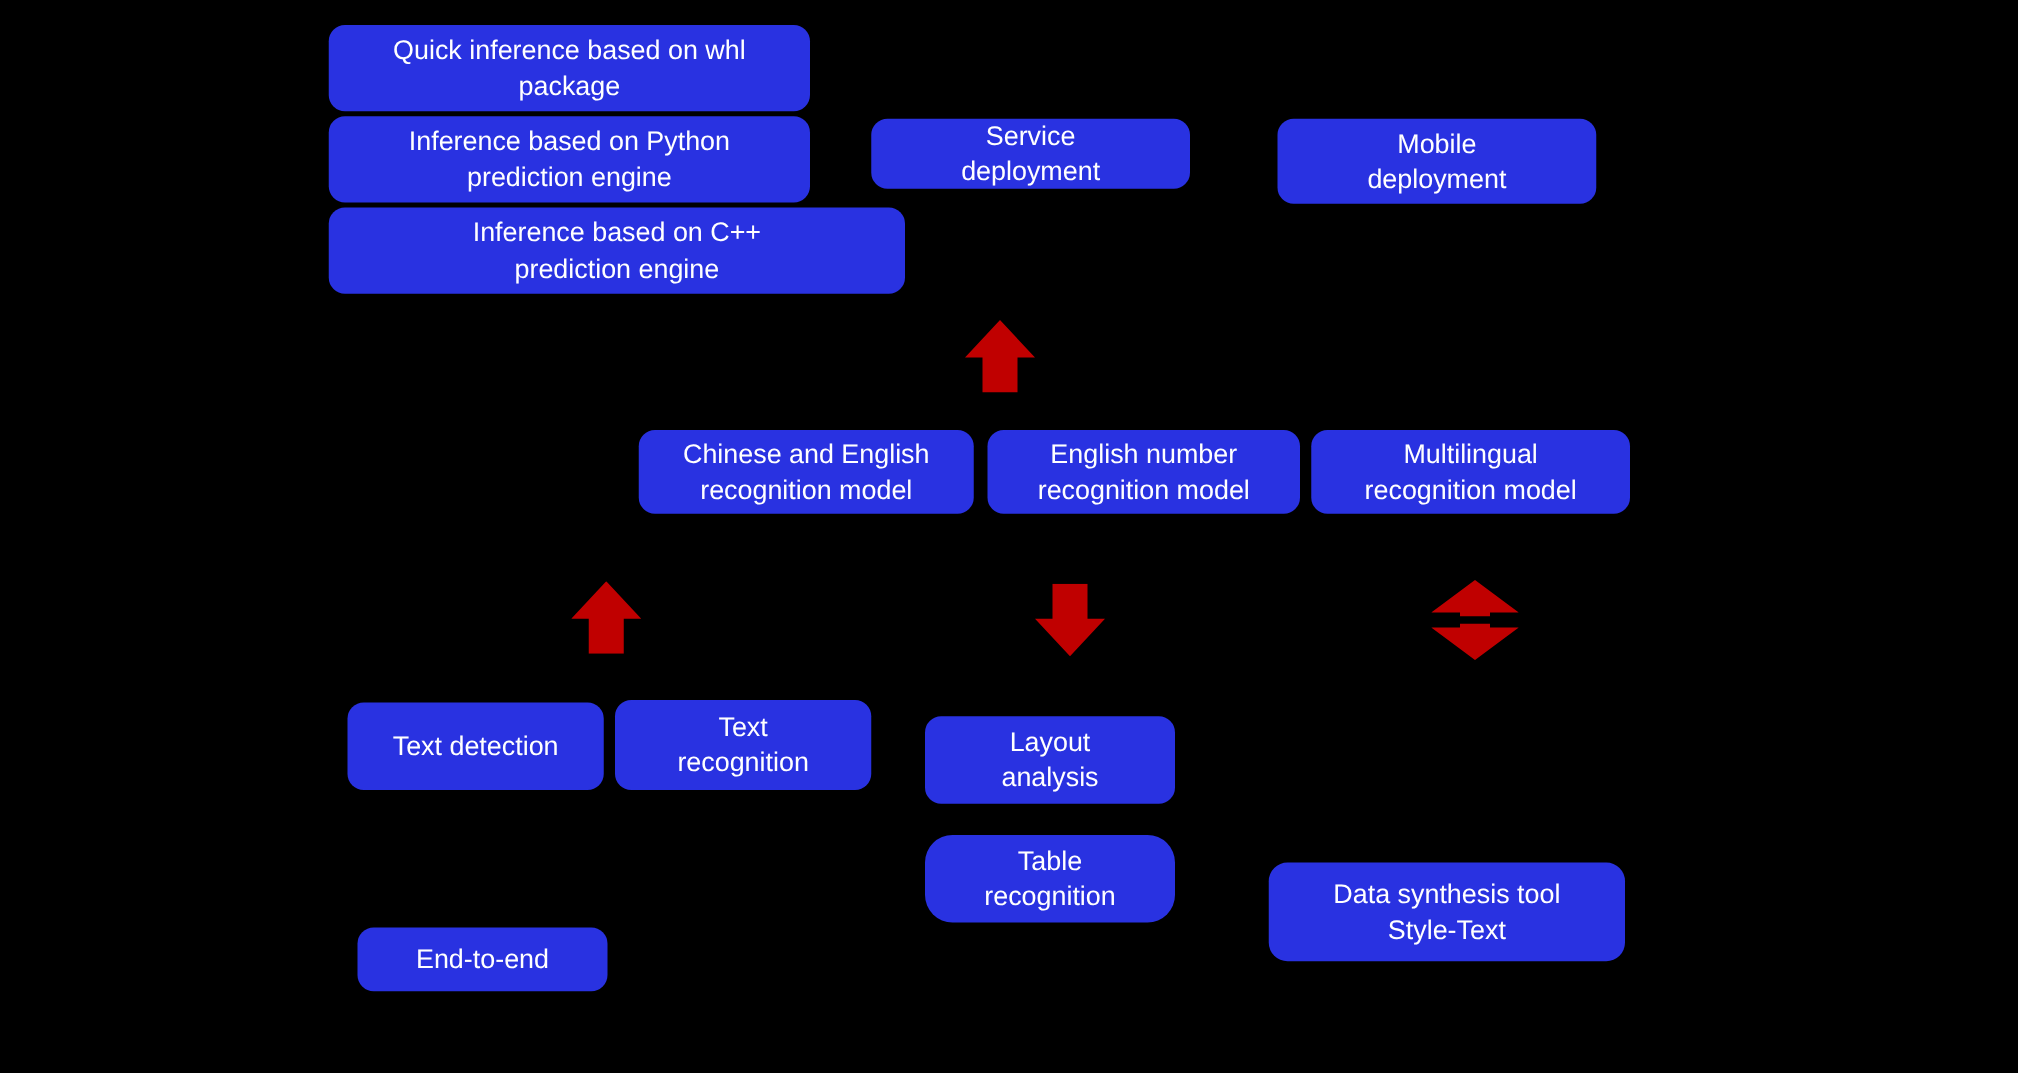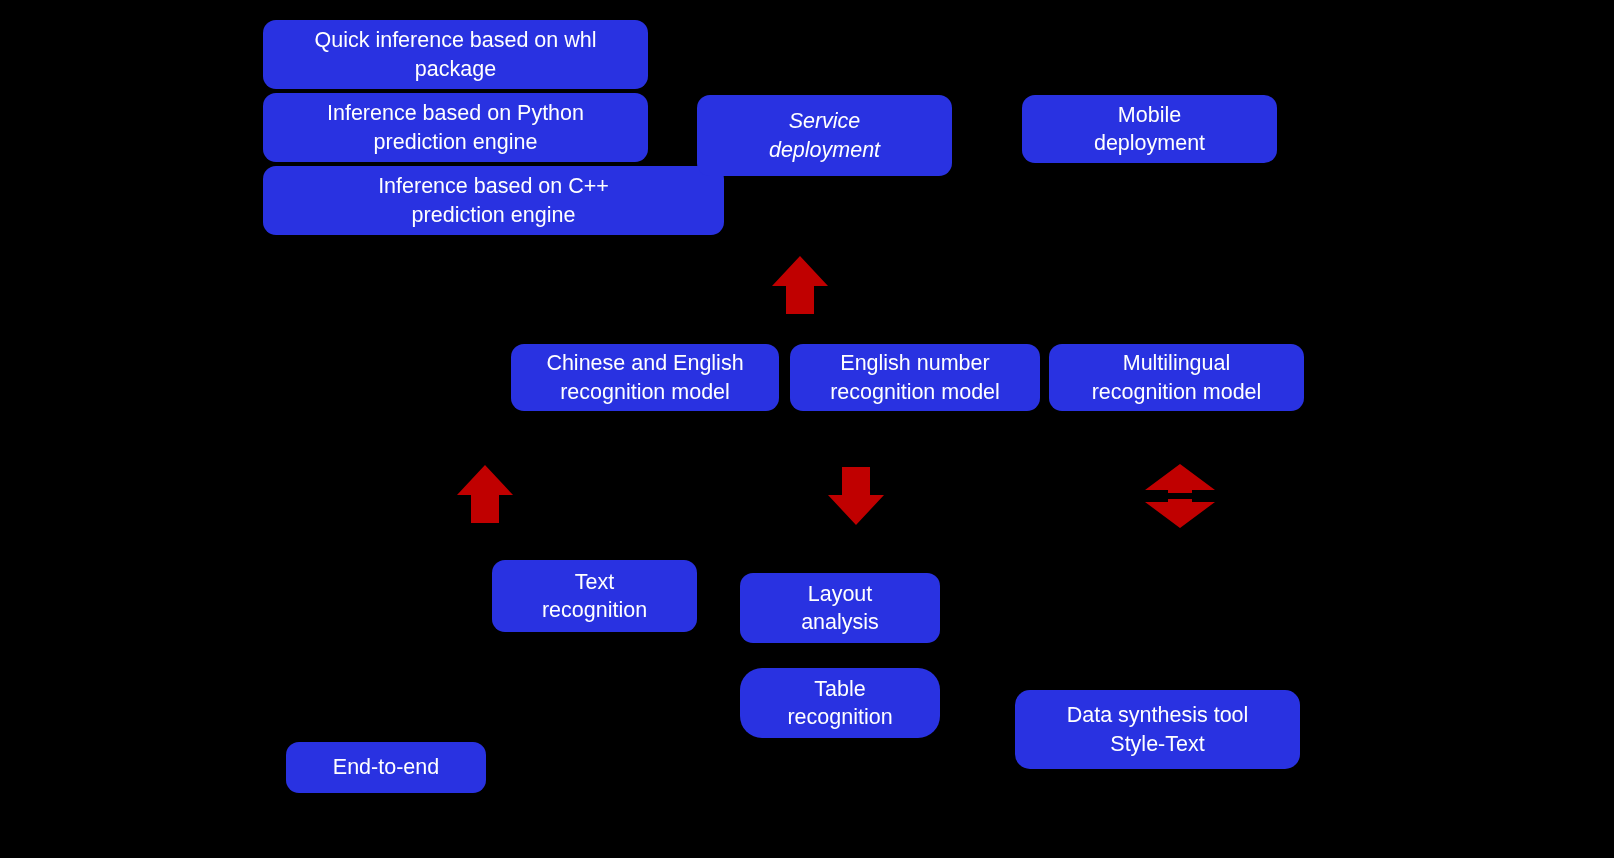--- a/index.html
+++ b/index.html
@@ -39,21 +39,21 @@
   .arrow {
     position: absolute;
     color: var(--arrow-red);
   }
   .arrow svg { display: block; }
 
   
   .n-quick   { left: 263px; top: 20px;  width: 385px; height: 69px; }
   .n-python  { left: 263px; top: 93px;  width: 385px; height: 69px; }
   .n-cpp     { left: 263px; top: 166px; width: 461px; height: 69px; }
-  .n-service { left: 697px; top: 95px;  width: 255px; height: 81px; font-style: italic; }
+  .n-service { left: 697px; top: 95px;  width: 255px; height: 56px; }
   .n-mobile  { left: 1022px;top: 95px;  width: 255px; height: 68px; }
 
   .n-gendet  { left: 255px; top: 344px; width: 245px; height: 67px; }
   .n-cnen    { left: 511px; top: 344px; width: 268px; height: 67px; text-align: center; }
   .n-ennum   { left: 790px; top: 344px; width: 250px; height: 67px; }
   .n-multi   { left: 1049px;top: 344px; width: 255px; height: 67px; }
 
   .n-textdet { left: 278px; top: 562px; width: 205px; height: 70px; }
   .n-textrec { left: 492px; top: 560px; width: 205px; height: 72px; }
   .n-layout  { left: 740px; top: 573px; width: 200px; height: 70px; }
@@ -109,20 +109,21 @@
     </svg>
   </div>
 
   <div class="arrow a-tools">
     <svg width="70" height="64" viewBox="0 0 70 64" aria-hidden="true">
       <polygon fill="currentColor" points="35,0 70,26 47,26 47,29 23,29 23,26 0,26"></polygon>
       <polygon fill="currentColor" points="23,35 47,35 47,38 70,38 35,64 0,38 23,38"></polygon>
     </svg>
   </div>
 
+  <div class="node n-textdet">Text detection</div>
   <div class="node n-textrec">Text
 recognition</div>
   <div class="node n-layout">Layout
 analysis</div>
   <div class="node n-table">Table
 recognition</div>
   <div class="node n-style">Data synthesis tool
 Style-Text</div>
   <div class="node n-e2e">End-to-end</div>
 

